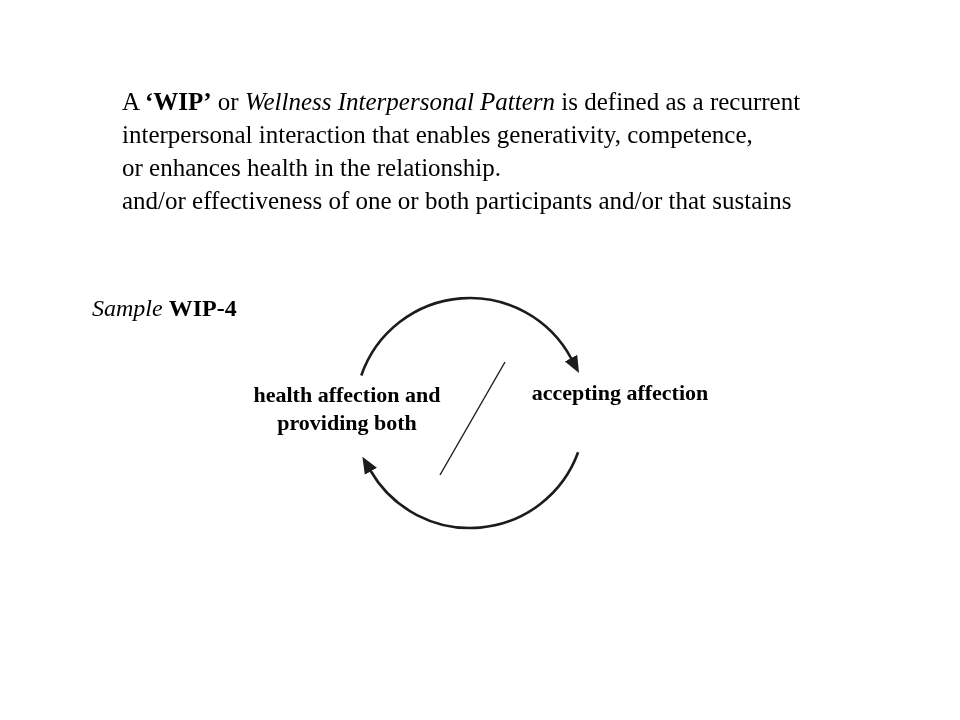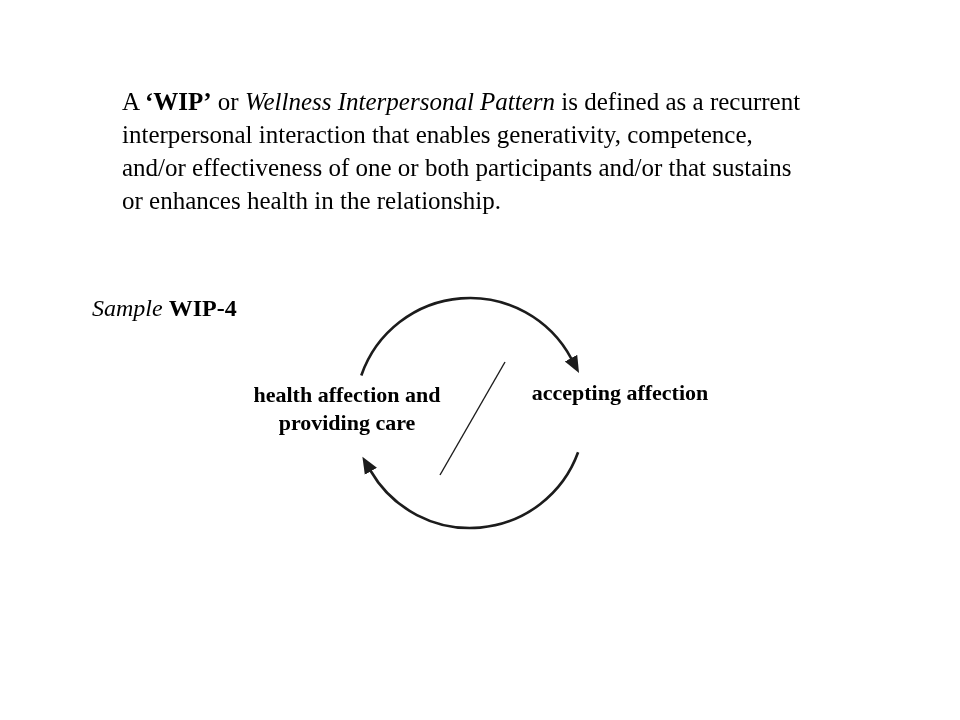--- a/index.html
+++ b/index.html
@@ -60,39 +60,39 @@
   .node-right { left: 620px; top: 379px; }
 </style>
 </head>
 <body>
 
 <div class="slide">
 
   <div class="definition">
     <div class="def-line"><span>A </span><span class="bold">‘WIP’</span><span> or </span><span class="italic">Wellness Interpersonal Pattern</span><span> is defined as a recurrent</span></div>
     <div class="def-line">interpersonal interaction that enables generativity, competence,</div>
+    <div class="def-line">or enhances health in the relationship.</div>
     <div class="def-line">and/or effectiveness of one or both participants and/or that sustains</div>
-    <div class="def-line">or enhances health in the relationship.</div>
   </div>
 
   <div class="sample"><span class="italic">Sample </span><span class="bold">WIP-4</span></div>
 
   <svg class="cycle-svg" width="960" height="720" viewBox="0 0 960 720">
     <defs>
       <marker id="arrowhead" markerUnits="userSpaceOnUse" markerWidth="18" markerHeight="16" refX="1" refY="8" orient="auto">
         <path d="M0,1 L17,8 L0,15 Z" fill="#1c1c1c"></path>
       </marker>
     </defs>
     <path d="M 361.3 375.5 A 115 115 0 0 1 571.5 359" fill="none" stroke="#1c1c1c" stroke-width="2.6" marker-end="url(#arrowhead)"></path>
     <path d="M 578.1 452.3 A 115 115 0 0 1 370.4 470.5" fill="none" stroke="#1c1c1c" stroke-width="2.6" marker-end="url(#arrowhead)"></path>
     <line x1="440" y1="475" x2="505" y2="362" stroke="#1c1c1c" stroke-width="1.4"></line>
   </svg>
 
   <div class="node node-left">
     <div class="node-line">health affection and</div>
-    <div class="node-line">providing care</div>
+    <div class="node-line">providing both</div>
   </div>
 
   <div class="node node-right">
     <div class="node-line">accepting affection</div>
   </div>
 
 </div>
 
 </body></html>

